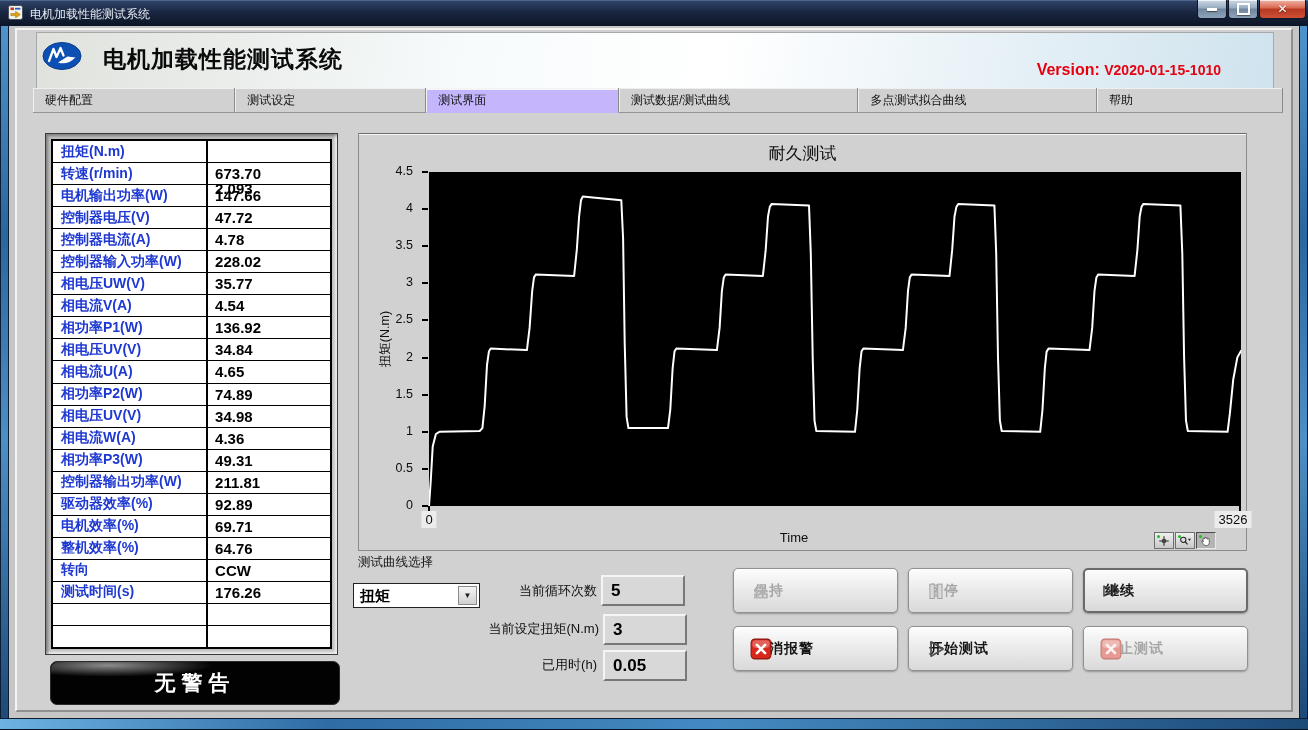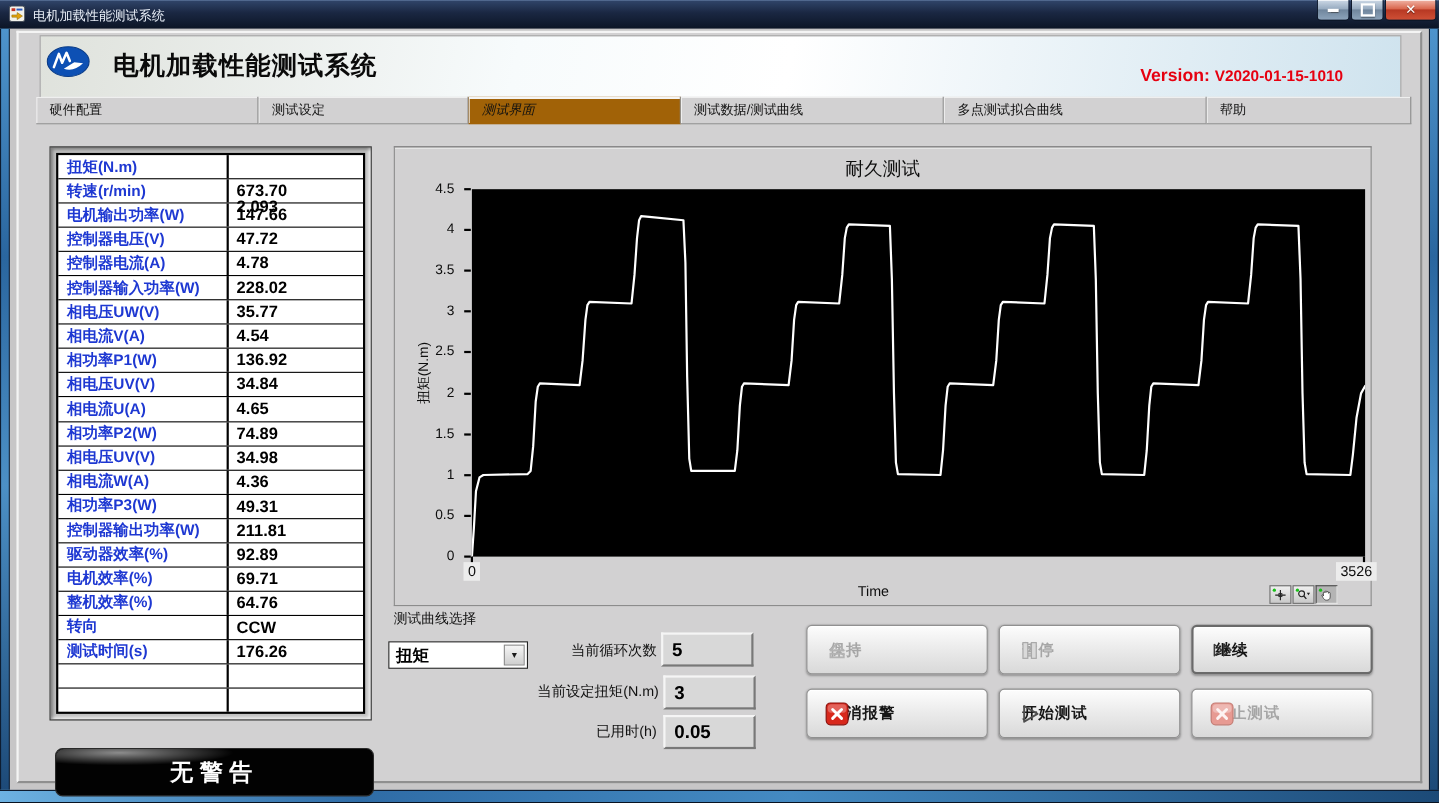--- a/index.html
+++ b/index.html
@@ -39,40 +39,40 @@
     border:1px solid #a8a8a8;box-shadow:inset 0 -1px 0 #fff;}
   .logo{position:absolute;left:5px;top:8px;width:40px;height:30px;}
   .app-title{position:absolute;left:66px;top:11px;font-size:23px;font-weight:bold;color:#0a0a0a;letter-spacing:1px;}
   .version{position:absolute;right:52px;top:28px;color:#e60010;white-space:nowrap;}
   .version .vlab{font-size:16px;font-weight:bold;}
   .version .vval{font-size:14px;font-weight:bold;}
   
   .tab-bar{position:absolute;left:16px;top:58px;width:1250px;height:26px;display:flex;}
   .tab{position:relative;height:25px;background:#d2d1d2;border-right:1px solid #8b8b8b;
     border-bottom:1px solid #969696;box-shadow:inset 1px 1px 0 #efefef;box-sizing:border-box;cursor:default;}
-  .tab.active{background:#a16207;border-bottom-color:transparent;box-shadow:inset 1px 2px 0 #f4f4f4;font-style:italic;}
+  .tab.active{background:#c4b5fd;border-bottom-color:transparent;box-shadow:inset 1px 2px 0 #f4f4f4;}
   .tab span{display:block;padding-left:12px;line-height:25px;font-size:12px;color:#111;}
   
   .main{position:absolute;left:0;top:84px;right:0;bottom:0;}
   
   .table-frame{position:absolute;left:28px;top:19px;width:293px;height:522px;background:#bfbfbf;
     border:1px solid #3a3a3a;box-sizing:border-box;padding:5px;
     box-shadow:inset 2px 2px 3px rgba(0,0,0,.35), inset -2px -2px 3px rgba(255,255,255,.8);}
   .meas-table{width:100%;height:100%;background:#fff;border:2px solid #000;box-sizing:border-box;
     display:flex;flex-direction:column;}
   .mrow{flex:1;display:flex;min-height:0;}
   .mrow:not(:last-child){border-bottom:1px solid #000;}
   .mlabel{width:56%;border-right:2px solid #000;display:flex;align-items:center;
     padding-left:8px;box-sizing:border-box;color:#1e38d2;font-weight:bold;font-size:14px;white-space:nowrap;}
   .mvalue{flex:1;display:flex;align-items:center;padding-left:7px;box-sizing:border-box;
     color:#000;font-weight:bold;font-size:15px;}
   .mvalue.selected{box-shadow:inset 0 3px 0 #f2a41c;margin-top:47px;}
   
   .alarm{position:absolute;left:33px;top:547px;width:288px;height:42px;background:#020202;
-    border-radius:7px;border:1px solid #2a2a2a;display:flex;align-items:center;justify-content:center;margin-top:19px;}
+    border-radius:7px;border:1px solid #2a2a2a;display:flex;align-items:center;justify-content:center;}
   .alarm::before{content:"";position:absolute;inset:0;border-radius:7px;
     background:radial-gradient(ellipse 60% 45% at 20% 8%,rgba(255,255,255,.55),rgba(255,255,255,0) 60%);}
   .alarm span{color:#fff;font-size:21px;font-weight:bold;letter-spacing:6px;position:relative;}
   
   .chart-panel{position:absolute;left:341px;top:19px;width:889px;height:418px;background:#d2d1d2;
     border:1px solid #8c8c8c;border-top-color:#6c6c6c;box-sizing:border-box;
     box-shadow:inset 0 1px 0 rgba(255,255,255,.85);}
   .chart-title{position:absolute;left:0;right:0;top:8px;text-align:center;font-size:17px;color:#0d0d0d;}
   .plot{position:absolute;left:70px;top:38px;width:812px;height:334px;background:#000;}
   .y-axis-ticks{position:absolute;left:0;top:38px;width:62px;height:334px;}

